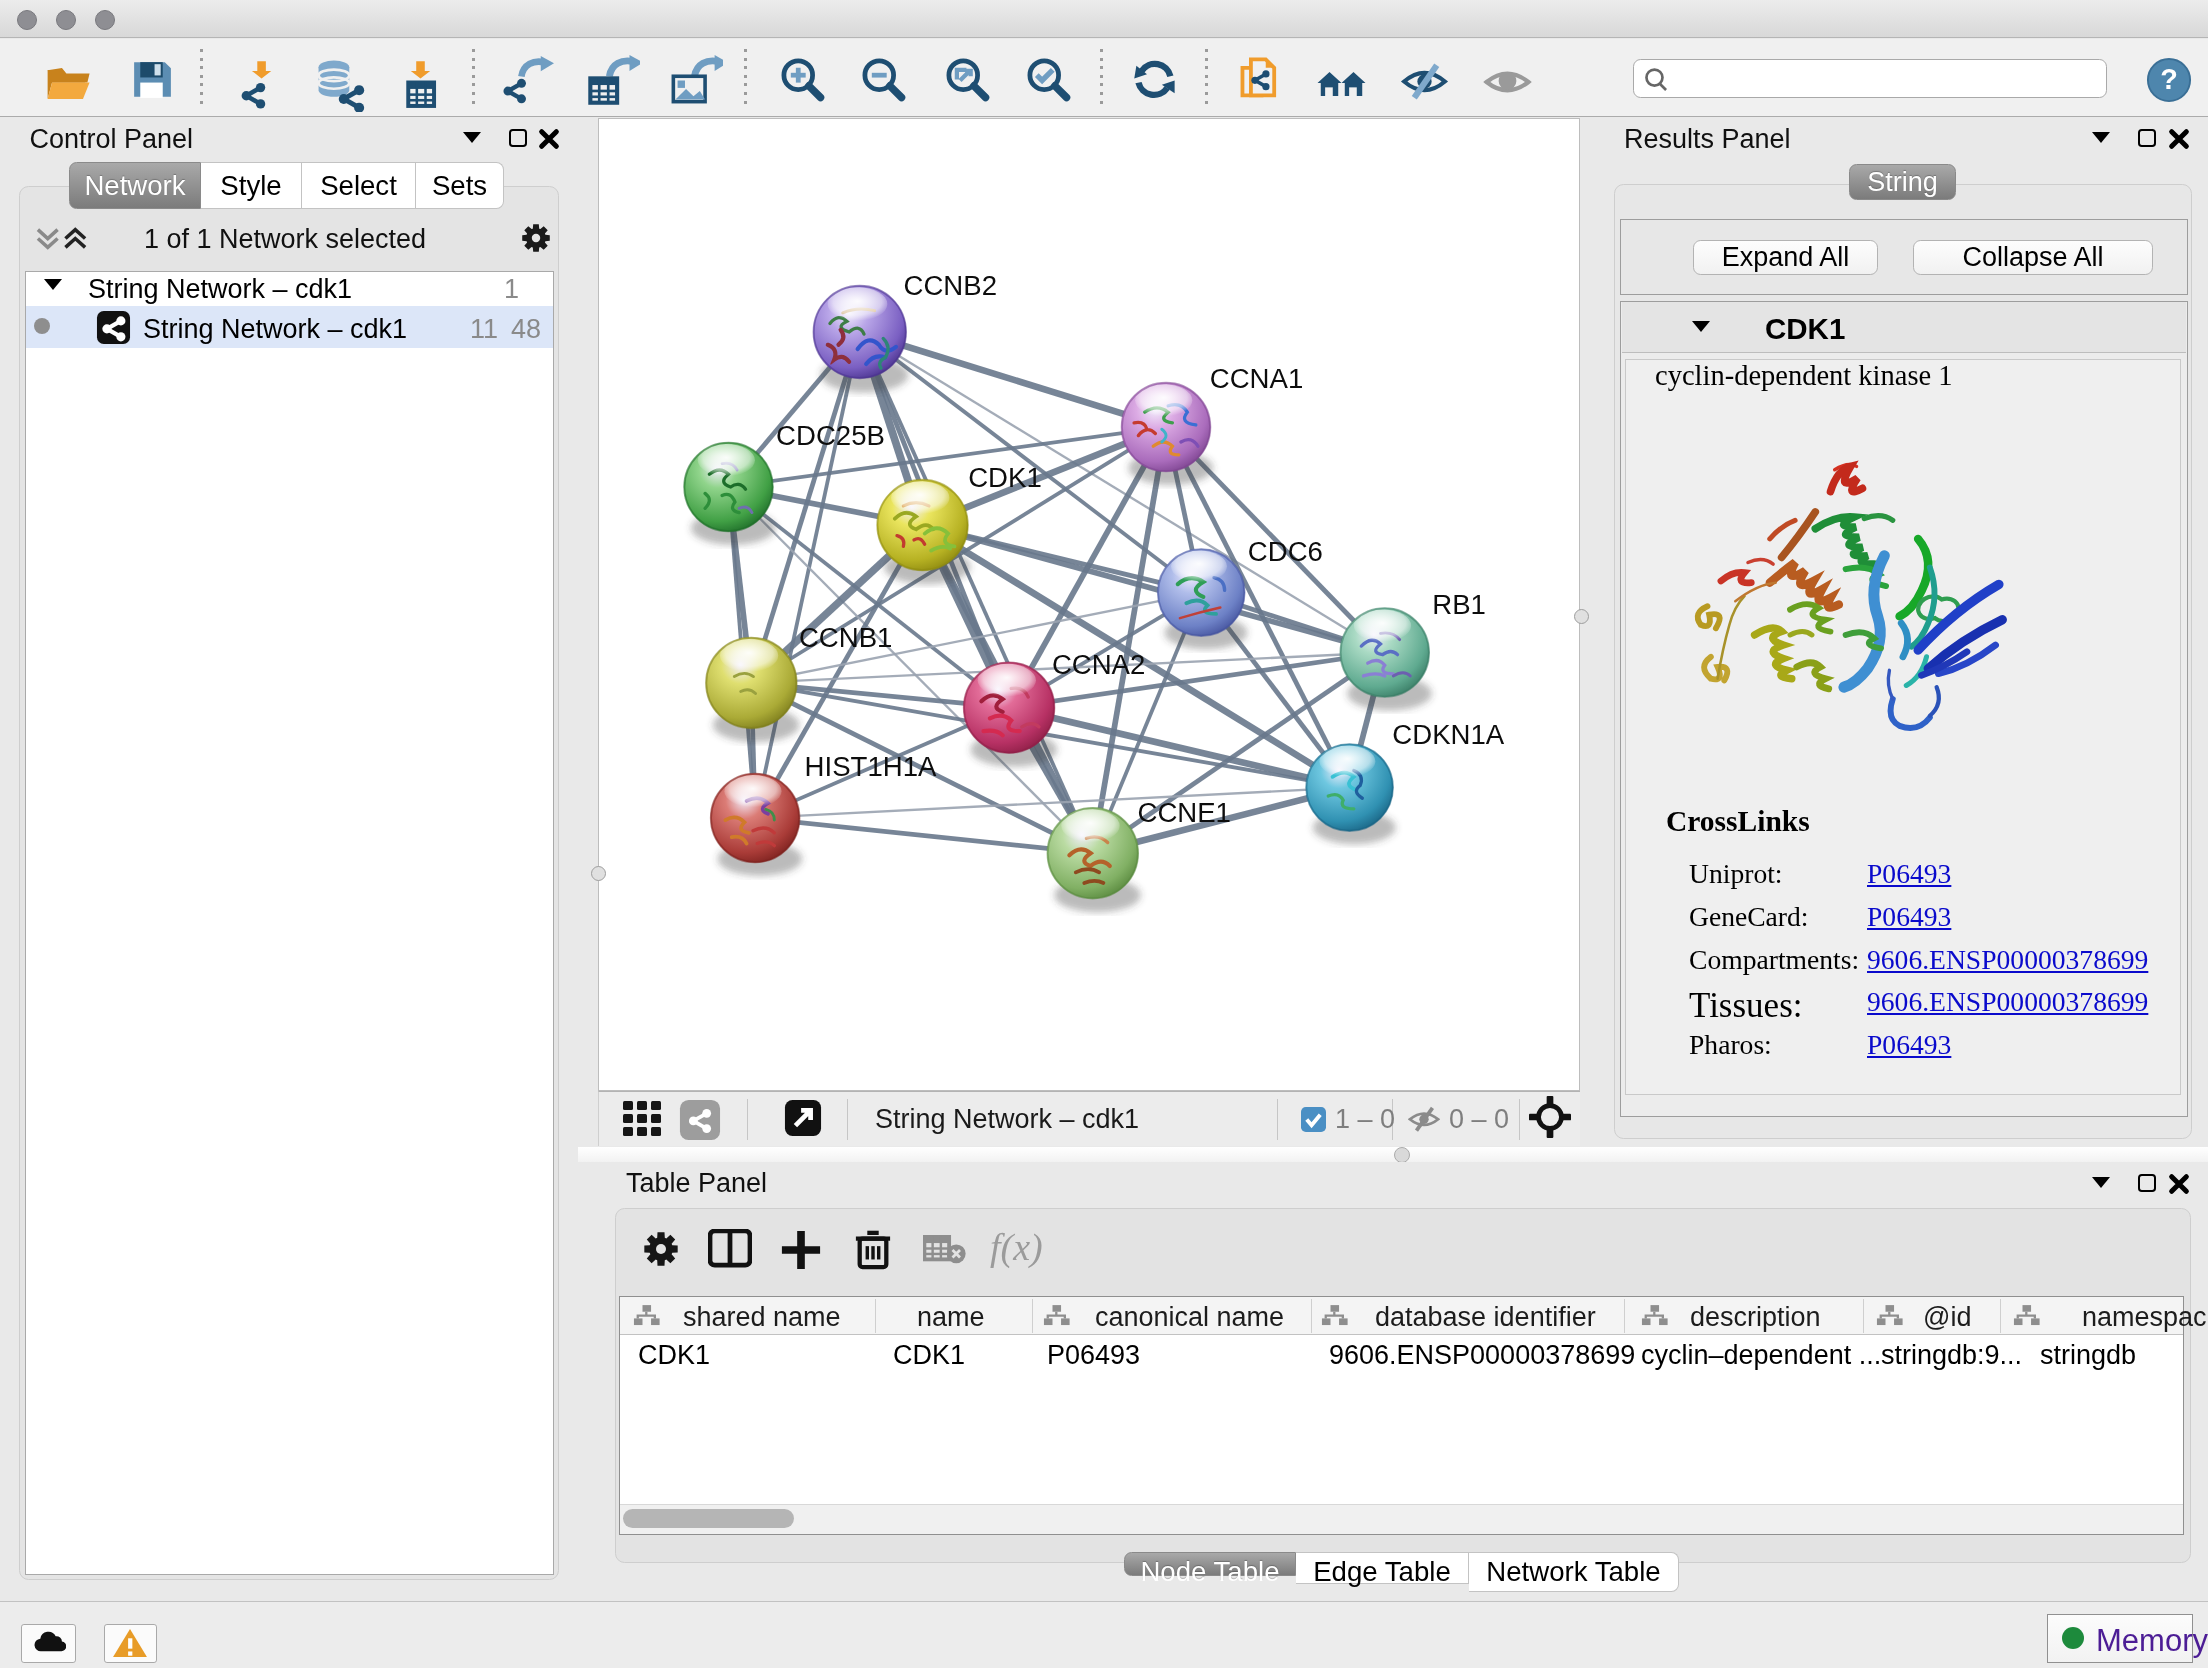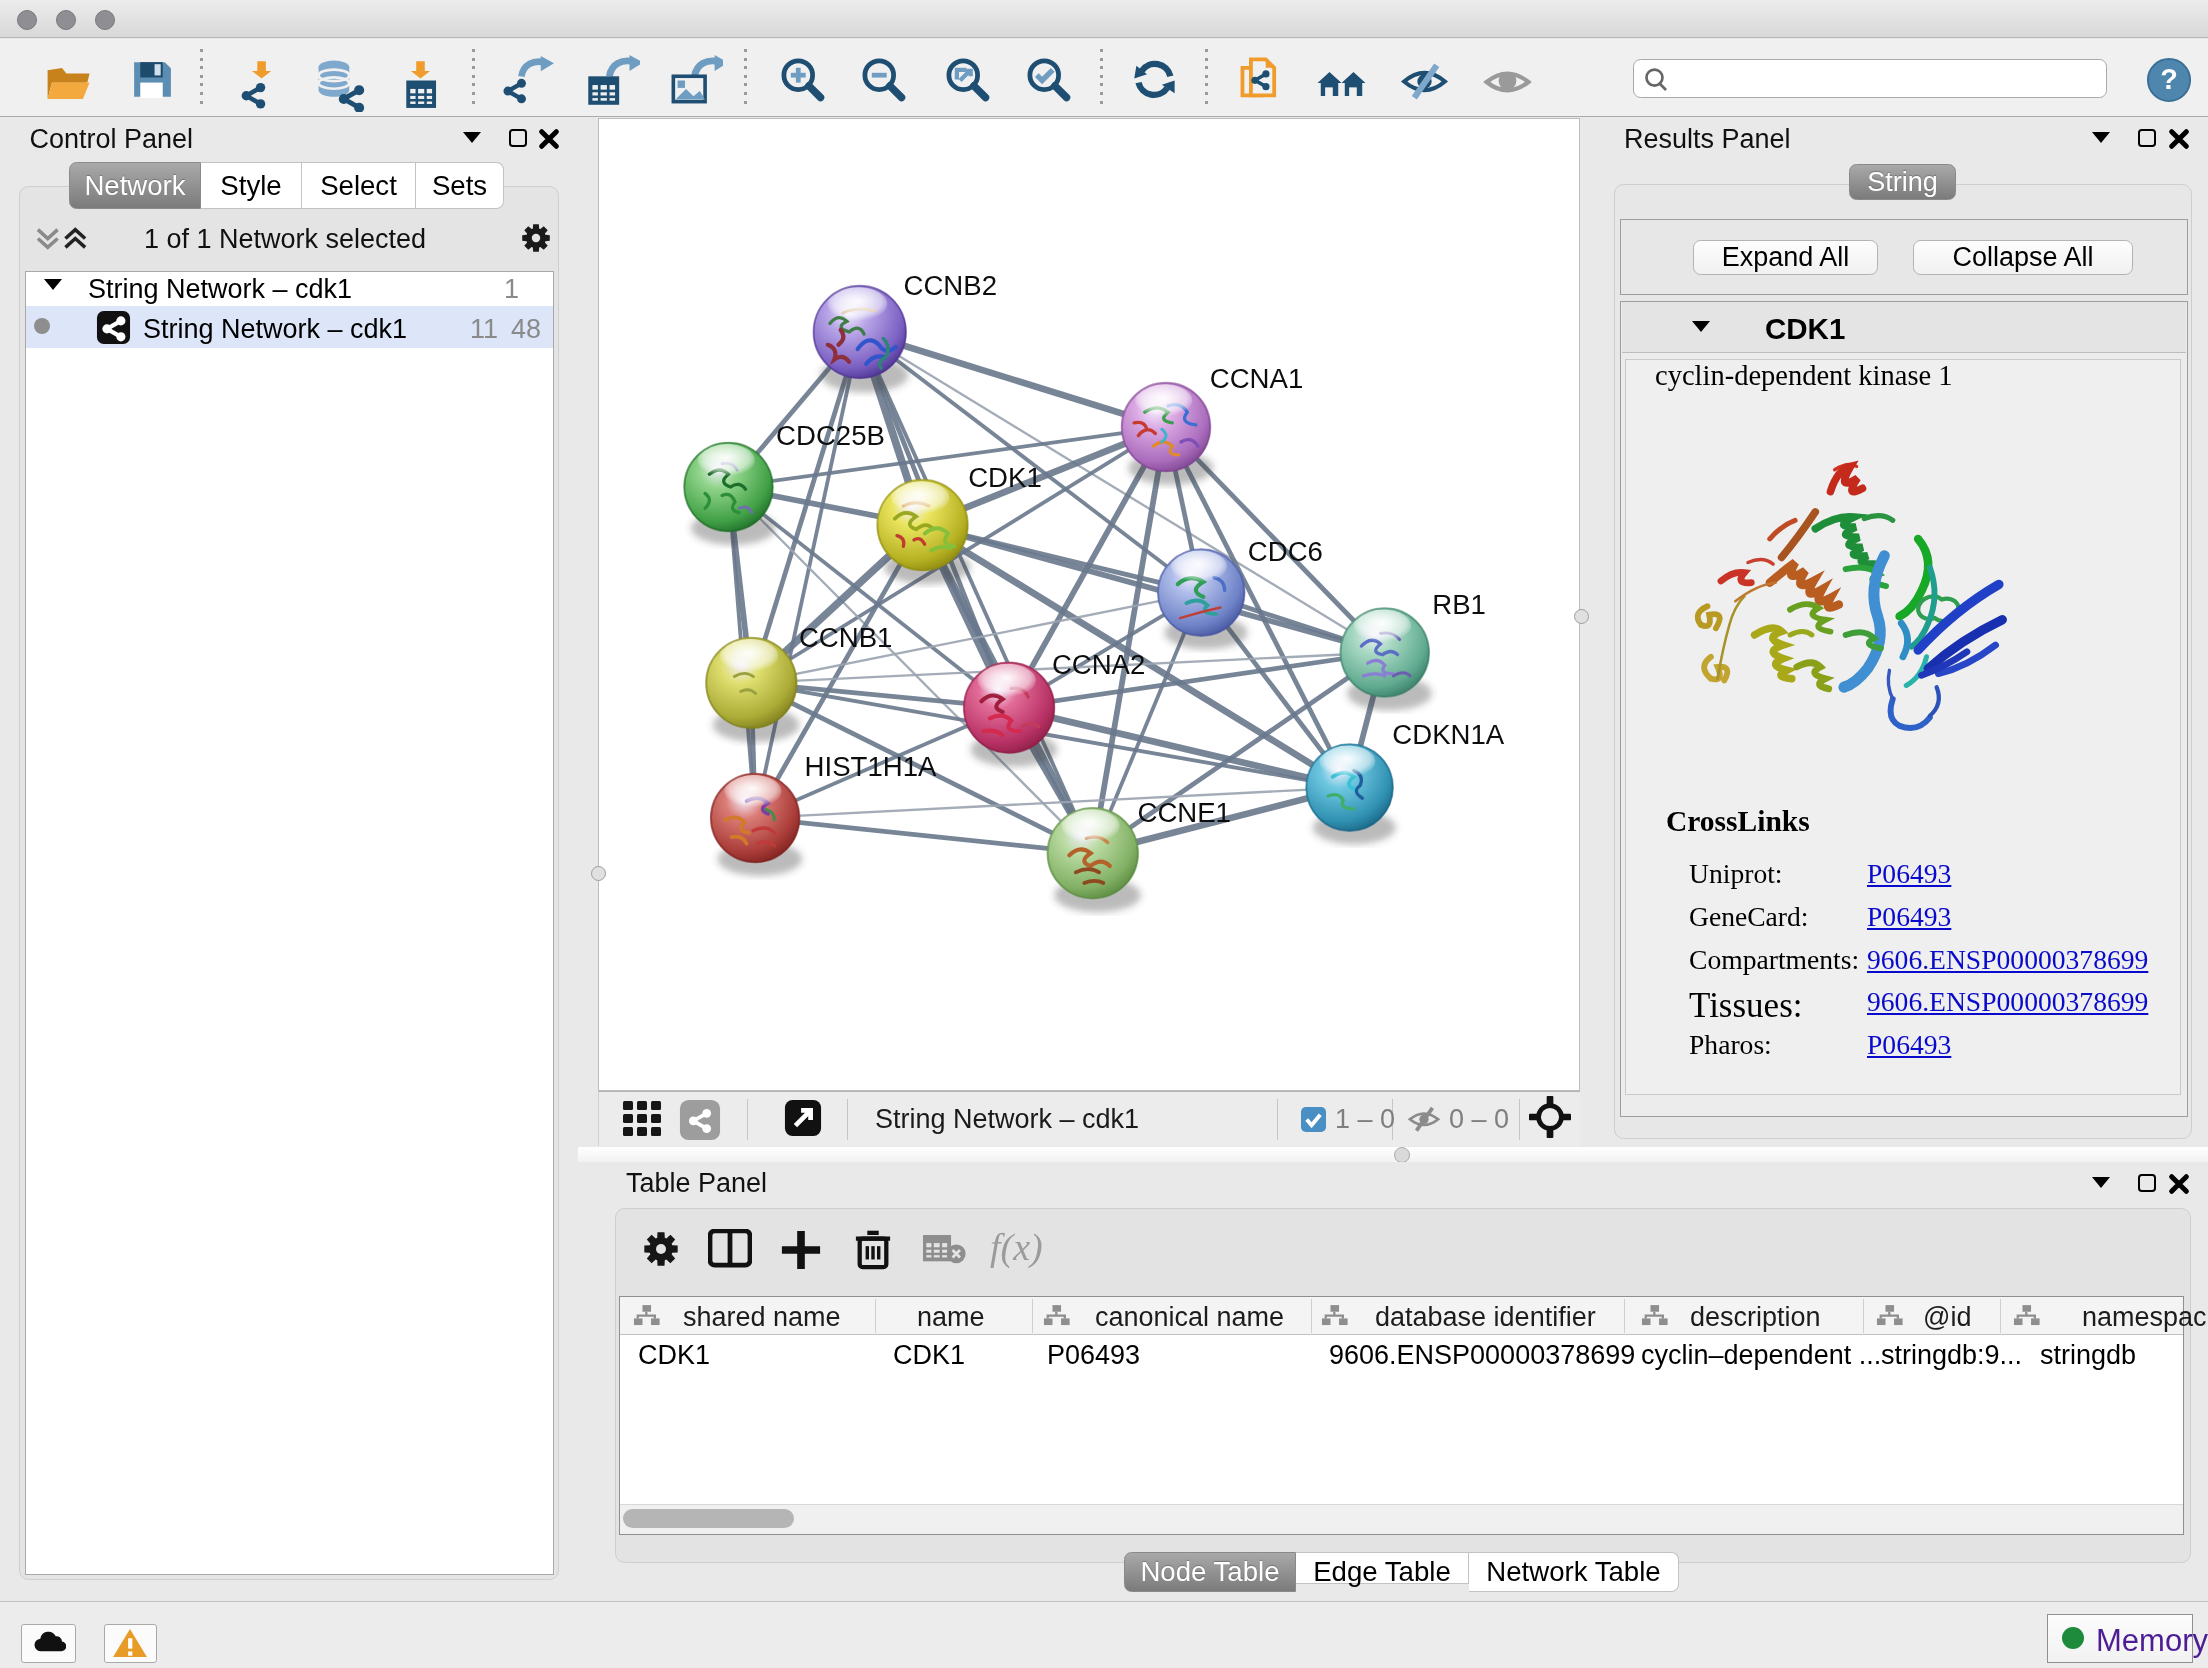--- a/index.html
+++ b/index.html
@@ -540,21 +540,21 @@
     <div class="abs panelhdr" style="left:1624px;top:124px">Results Panel</div>
     <div class="abs vtri" style="left:2092px;top:132px"></div>
     <div class="abs sqico" style="left:2138px;top:129px"></div>
     <svg class="abs" style="left:2168px;top:128px" width="22" height="22" viewBox="0 0 24 24">
       <path d="M4 4 L20 20 M20 4 L4 20" stroke="#000" stroke-width="5.5" stroke-linecap="round"></path>
     </svg>
     <div class="abs gcontainer" style="left:1614px;top:184px;width:578px;height:955px;background:#e7e7e7"></div>
     <div class="abs" style="left:1849px;top:164px;width:107px;height:36px;border-radius:7.6px;background:linear-gradient(#a9a9a9,#7b7b7b);border:1px solid #8a8a8a;color:#fff;font-size:27px;text-align:center;line-height:35px;text-shadow:0 -1px 1px rgba(0,0,0,.25)">String</div>
     <div class="abs" style="left:1620px;top:219px;width:568px;height:76px;border:1.9px solid #9d9d9d;background:#e7e7e7"></div>
     <div class="abs graybtn" style="left:1693px;top:240px;width:185px;height:35px;line-height:32px">Expand All</div>
-    <div class="abs graybtn" style="left:1913px;top:240px;width:220px;height:35px;line-height:32px">Collapse All</div>
+    <div class="abs graybtn" style="left:1913px;top:240px;width:240px;height:35px;line-height:32px">Collapse All</div>
     <div class="abs" style="left:1620px;top:301px;width:568px;height:816px;border:1.9px solid #9d9d9d;background:#ececec"></div>
     <div class="abs" style="left:1622px;top:302px;width:564px;height:51px;background:#e4e4e4;border-bottom:1px solid #bdbdbd"></div>
     <div class="abs vtri" style="left:1692px;top:321px"></div>
     <div class="abs" style="left:1765px;top:312px;font-size:29.5px;font-weight:bold;color:#000">CDK1</div>
     <div class="abs" style="left:1625px;top:359px;width:556px;height:736px;background:#efefef;border:1px solid #c9c9c9"></div>
     <div class="abs serif" style="left:1655px;top:360px;font-size:28.5px;color:#000">cyclin-dependent kinase 1</div>
     <svg class="abs" style="left:1671px;top:458px" width="356" height="278" viewBox="0 0 380 330">
       <path d="M173 14 q16 -10 26 -4" fill="none" stroke="#d43020" stroke-width="4.0" stroke-linecap="round"></path>
       <path d="M168 40 q8 -26 24 -30 q-18 30 8 14 q-16 24 6 12" fill="none" stroke="#c32a1c" stroke-width="9.0" stroke-linecap="round"></path>
       <path d="M96 148 q16 -14 30 -24 q-14 26 12 10 q-16 26 10 12 q-14 24 10 10 q-12 22 10 10 q-10 18 10 8" fill="none" stroke="#b85c20" stroke-width="10.0" stroke-linecap="round"></path>
@@ -691,21 +691,21 @@
     <div class="abs cell" style="left:638px;top:1340px">CDK1</div>
     <div class="abs cell" style="left:893px;top:1340px">CDK1</div>
     <div class="abs cell" style="left:1047px;top:1340px">P06493</div>
     <div class="abs cell" style="left:1329px;top:1340px">9606.ENSP00000378699</div>
     <div class="abs cell" style="left:1641px;top:1340px">cyclin–dependent ...</div>
     <div class="abs cell" style="left:1881px;top:1340px">stringdb:9...</div>
     <div class="abs cell" style="left:2040px;top:1340px">stringdb</div>
     <div class="abs" style="left:620px;top:1504px;width:1563px;height:30px;background:#f0f0f0;border-top:1px solid #d8d8d8"></div>
     <div class="abs" style="left:623px;top:1509px;width:171px;height:19px;border-radius:9.5px;background:#b5b5b5"></div>
     <div class="abs tabrow" style="left:1124px;top:1552px">
-      <div class="tab sel first" style="width:172px;height:40px;line-height:38px">Node Table</div>
+      <div class="tab sel first" style="width:172px;height:24px;line-height:38px">Node Table</div>
       <div class="tab" style="width:173px;height:32px;line-height:38px">Edge Table</div>
       <div class="tab last" style="width:210px;height:40px;line-height:38px">Network Table</div>
     </div>
     <div class="abs" style="left:0;top:1601px;width:2208px;height:1px;background:#c2c2c2"></div>
     <div class="abs" style="left:0;top:1602px;width:2208px;height:67px;background:#ececec"></div>
     <div class="abs" style="left:21px;top:1624px;width:55px;height:39px;background:#fbfbfb;border:1.9px solid #a9a9a9;border-radius:2.9px"></div>
     <svg class="abs" style="left:30px;top:1630px" width="36" height="25" viewBox="0 0 34 26">
       <path d="M10 22 a6.5 6.5 0 0 1 -1 -13 a8.5 8.5 0 0 1 16 -2.5 a5.5 5.5 0 0 1 6.5 5.5 a5 5 0 0 1 -1 10 z" fill="#111"></path>
     </svg>
     <div class="abs" style="left:104px;top:1624px;width:53px;height:39px;background:#fbfbfb;border:1.9px solid #a9a9a9;border-radius:2.9px"></div>

